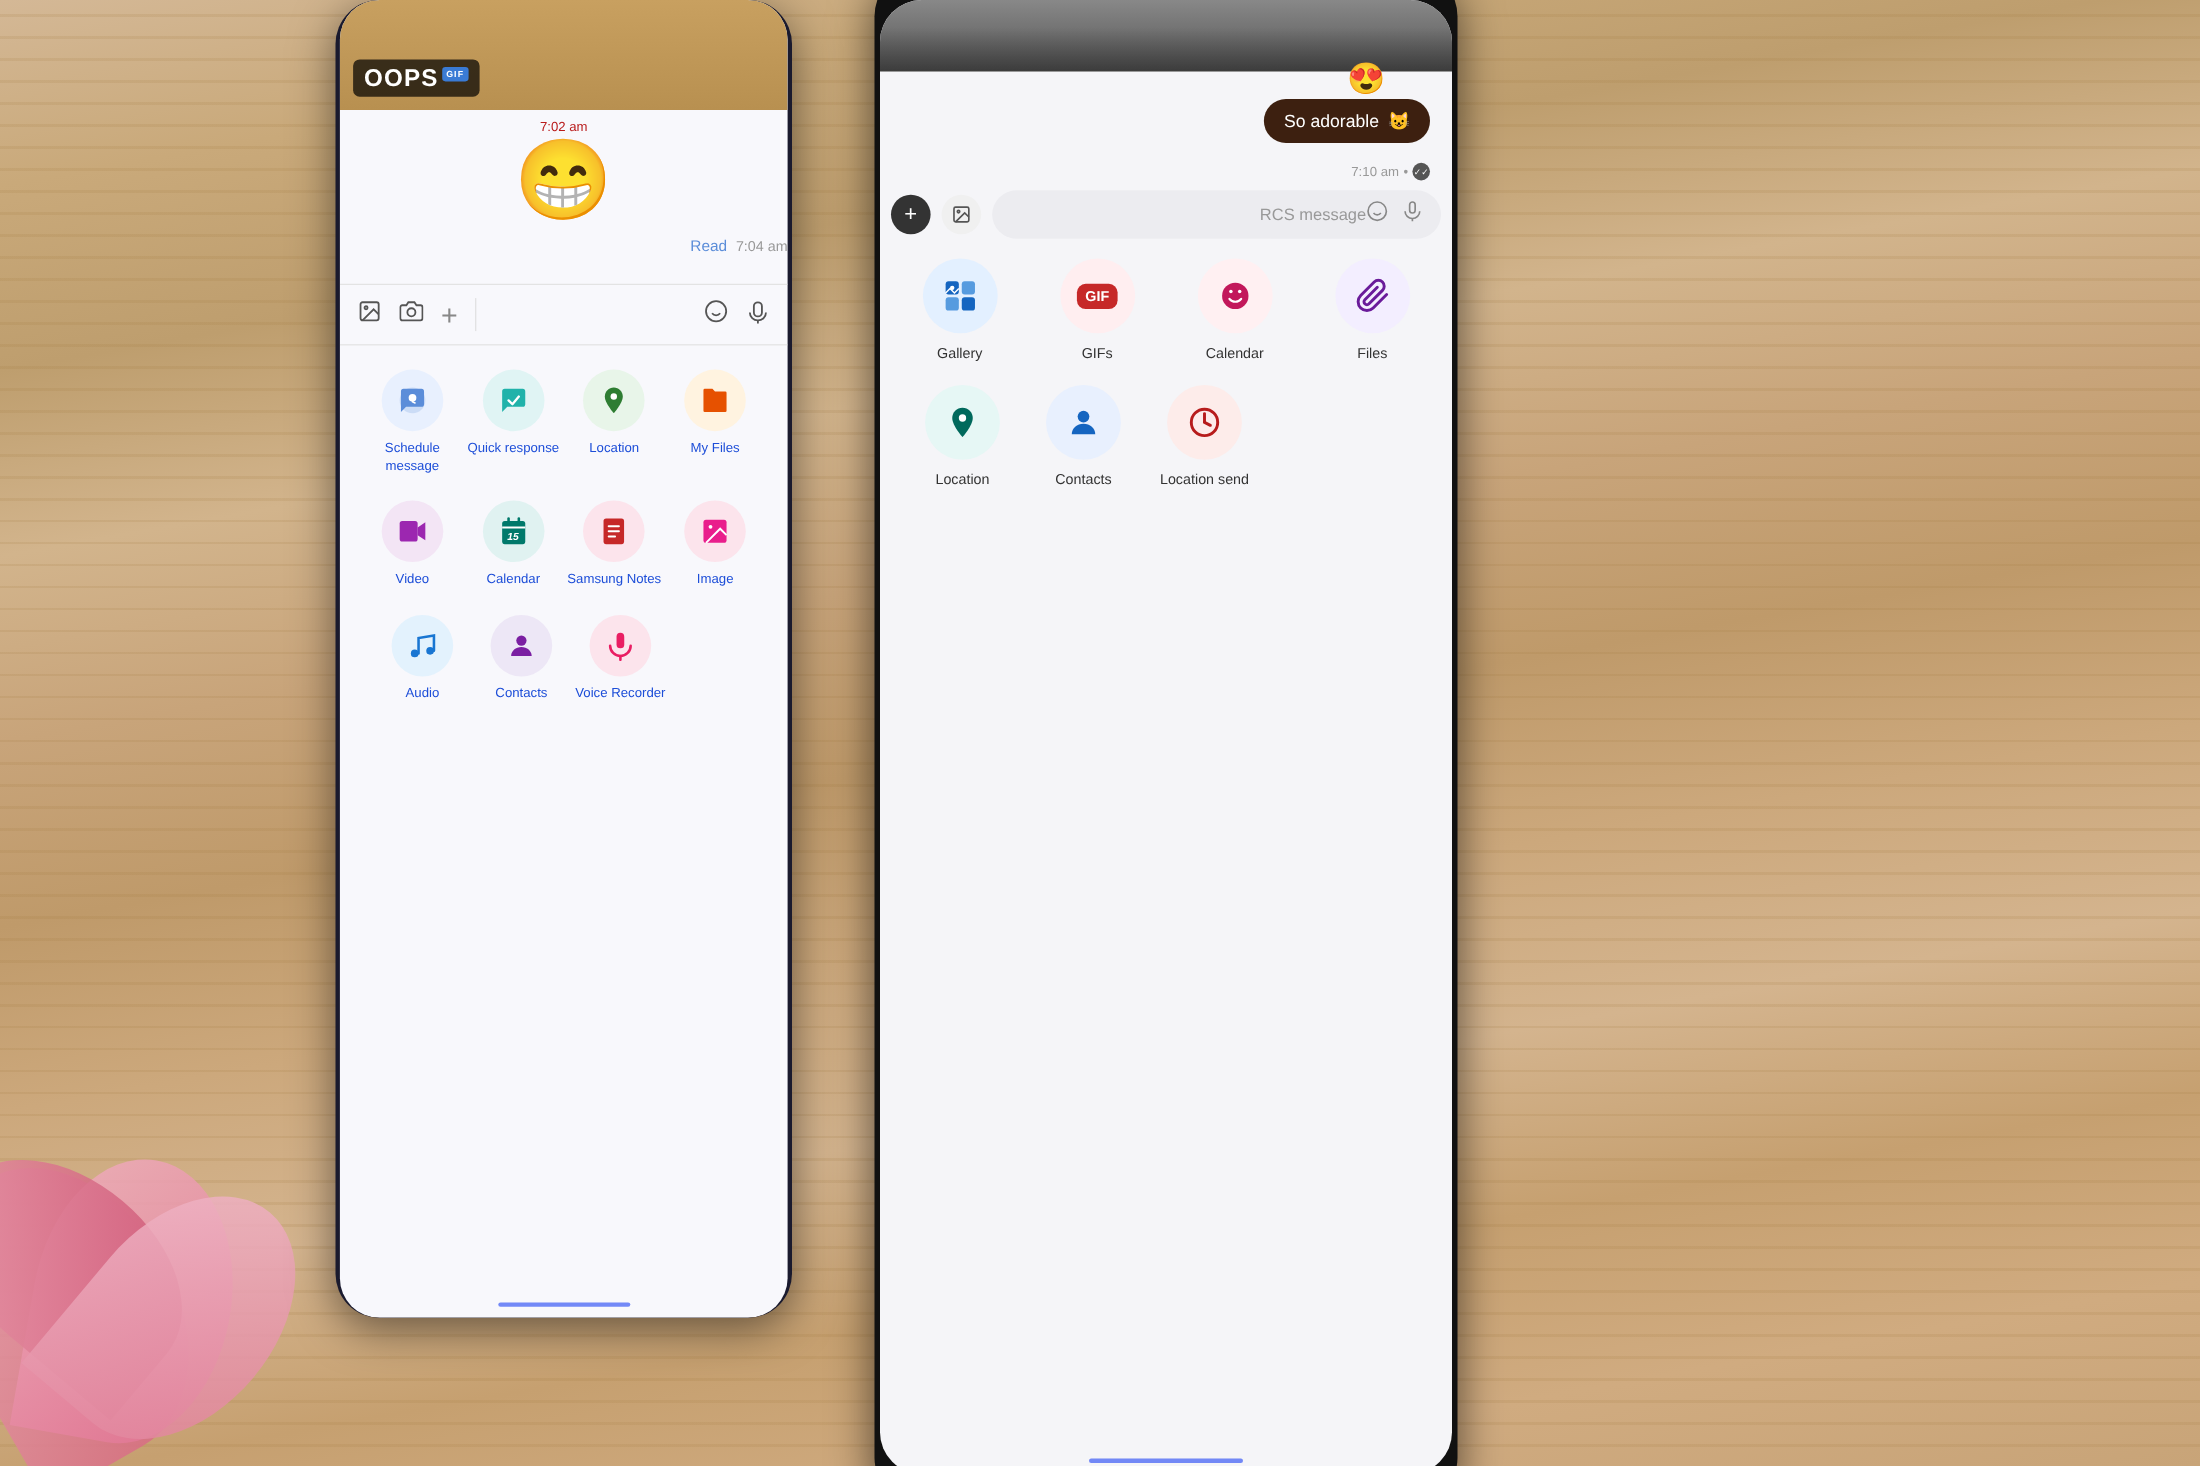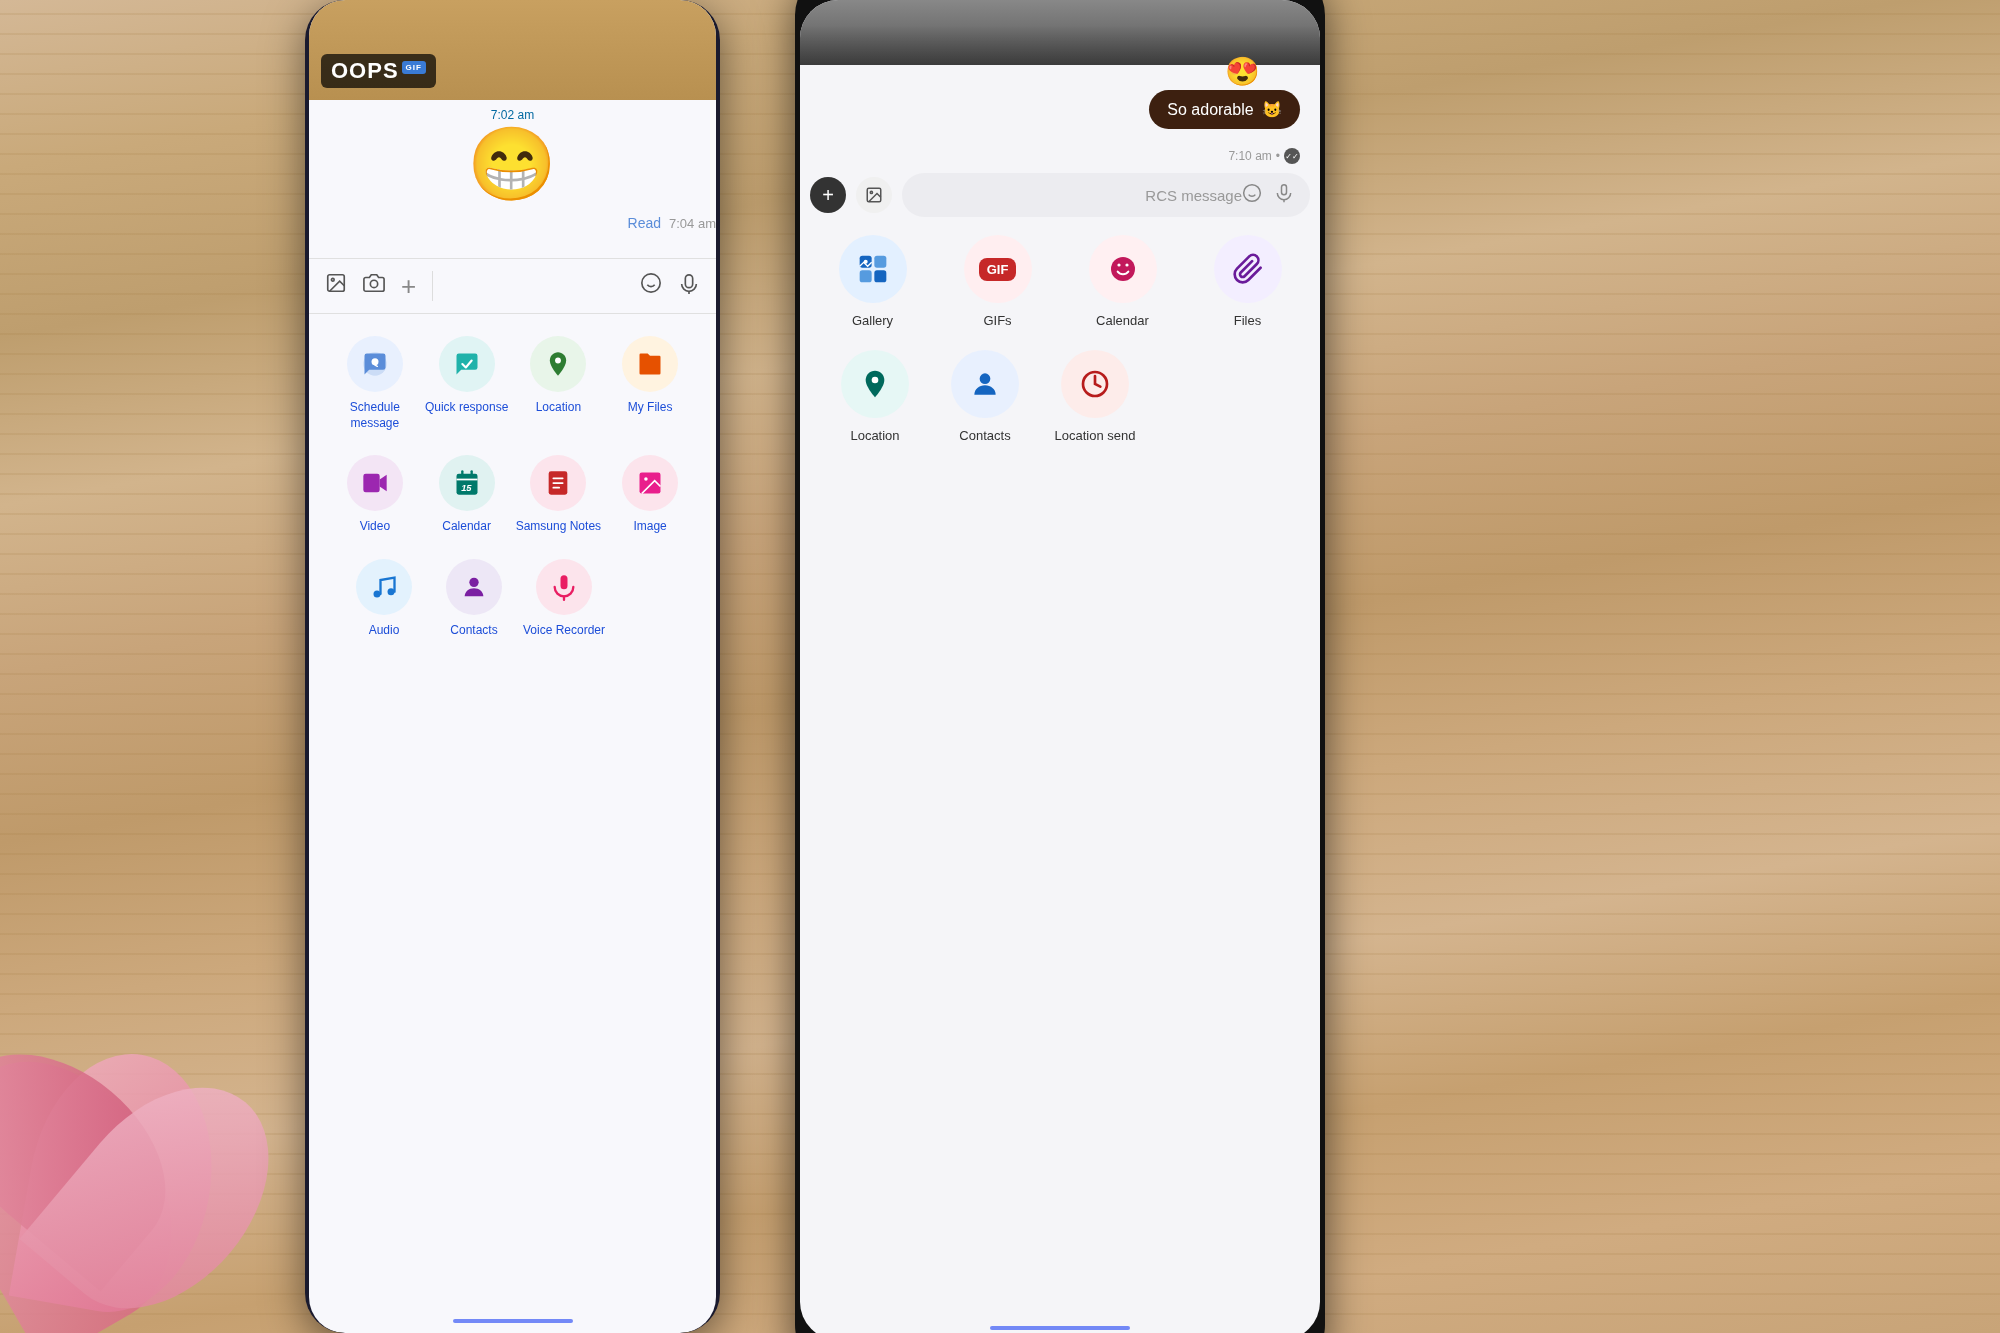--- a/index.html
+++ b/index.html
@@ -48,21 +48,21 @@
       background: linear-gradient(135deg, #e8a0b0, #d4607a);
       opacity: 0.85;
     }
 
     
     .phone1 {
       position: absolute;
       left: 305px;
       top: 0;
       width: 415px;
-      height: 1333px;
+      height: 1198px;
       background: #1a1a2e;
       border-radius: 40px;
       overflow: hidden;
       box-shadow: 0 10px 40px rgba(0,0,0,0.5);
     }
     .phone1-screen {
       position: absolute;
       top: 0;
       left: 4px;
       right: 4px;
@@ -126,21 +126,21 @@
       margin-left: 3px;
       vertical-align: super;
     }
     .p1-timestamp1 {
       position: absolute;
       top: 108px;
       left: 0;
       right: 0;
       text-align: center;
       font-size: 12px;
-      color: #0369a1;
+      color: #b91c1c;
     }
 
     .p1-emoji {
       position: absolute;
       top: 128px;
       left: 0;
       right: 0;
       text-align: center;
       font-size: 72px;
       line-height: 1;

